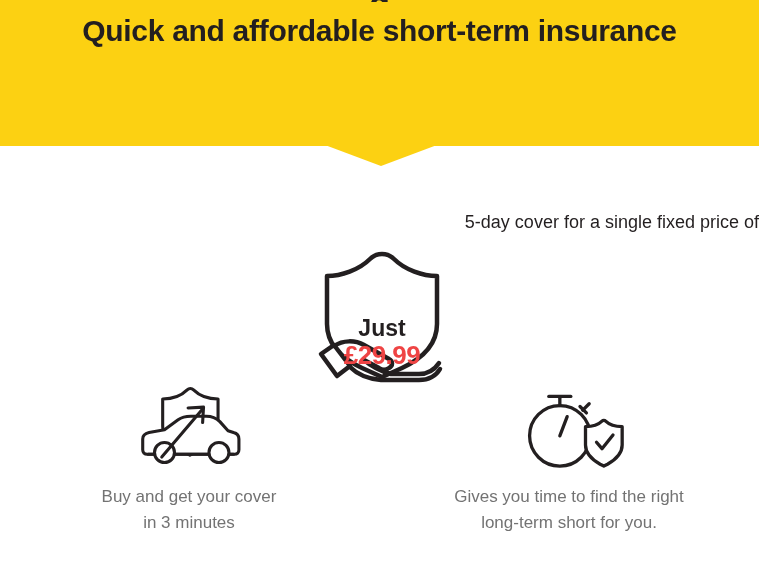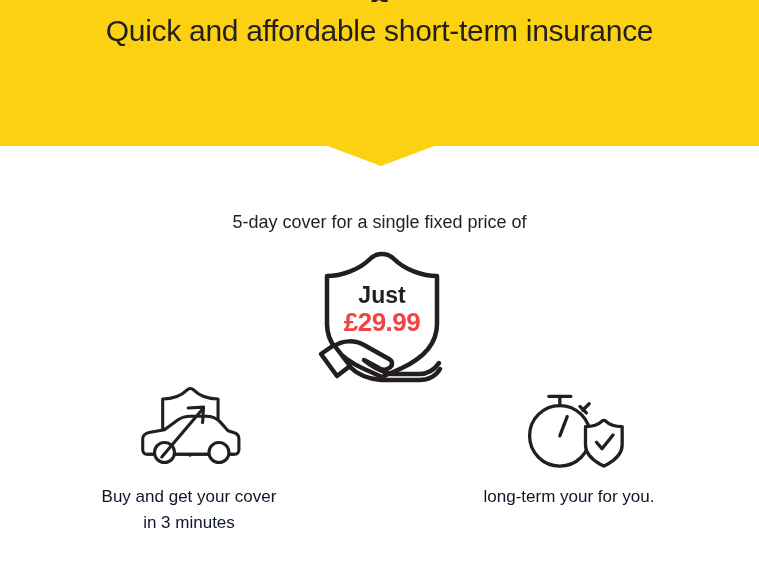--- a/index.html
+++ b/index.html
@@ -39,21 +39,21 @@
     overflow: hidden;
     height: 18px;
   }
   .banner-title {
     position: absolute;
     left: 0;
     top: 14px;
     width: 759px;
     text-align: center;
     font-size: 30px;
-    font-weight: 400;
+    font-weight: 700;
     letter-spacing: -0.3px;
     color: #231f20;
     white-space: nowrap;
   }
   .banner-notch {
     position: absolute;
     left: 325px;
     top: 145px;
     width: 0;
     height: 0;
@@ -61,21 +61,21 @@
     border-right: 56px solid transparent;
     border-top: 21px solid #fcd112;
   }
 
   
   .price-caption {
     position: absolute;
     left: 0;
     top: 212px;
     width: 759px;
-    text-align: center;
+    text-align: right;
     font-size: 18px;
     font-weight: 400;
     color: #231f20;
     white-space: nowrap;
   }
   .price-icon {
     position: absolute;
     left: 307px;
     top: 250px;
     width: 150px;
@@ -87,20 +87,21 @@
     top: 282px;
     width: 150px;
     text-align: center;
     pointer-events: none;
   }
   .price-just {
     font-size: 23px;
     font-weight: 700;
     line-height: 26px;
     color: #231f20;
+    margin-top: 33px;
   }
   .price-amount {
     font-size: 26px;
     font-weight: 700;
     line-height: 28px;
     letter-spacing: -0.5px;
     color: #ef4444;
   }
 
   
@@ -119,21 +120,21 @@
     align-items: center;
     justify-content: center;
   }
   .feature-label {
     margin-top: 10px;
     width: 320px;
     text-align: center;
     font-size: 17px;
     line-height: 26px;
     font-weight: 400;
-    color: #0f172a;
+    color: #737373;
   }
   .feature-label div { white-space: nowrap; }
 </style>
 </head>
 <body>
 
 <div class="banner">
 
   <div class="banner-clipped-line">g</div>
 
@@ -247,15 +248,16 @@
                L 118 64
                C 118 75 109 81 102 85
                L 98 87
                L 94 85
                C 87 81 78 75 78 64
                Z" fill="#ffffff" stroke="#231f20" stroke-width="3.6" stroke-linejoin="round" stroke-linecap="round"></path>
       <path d="M90 61 L 96 68 L 108 53" fill="none" stroke="#231f20" stroke-width="3.6" stroke-linejoin="round" stroke-linecap="round"></path>
     </svg>
   </div>
   <div class="feature-label">
-    <div>long-term your for you.</div>
+    <div>Gives you time to find the right</div>
+    <div>long-term short for you.</div>
   </div>
 </div>
 
 </body></html>

